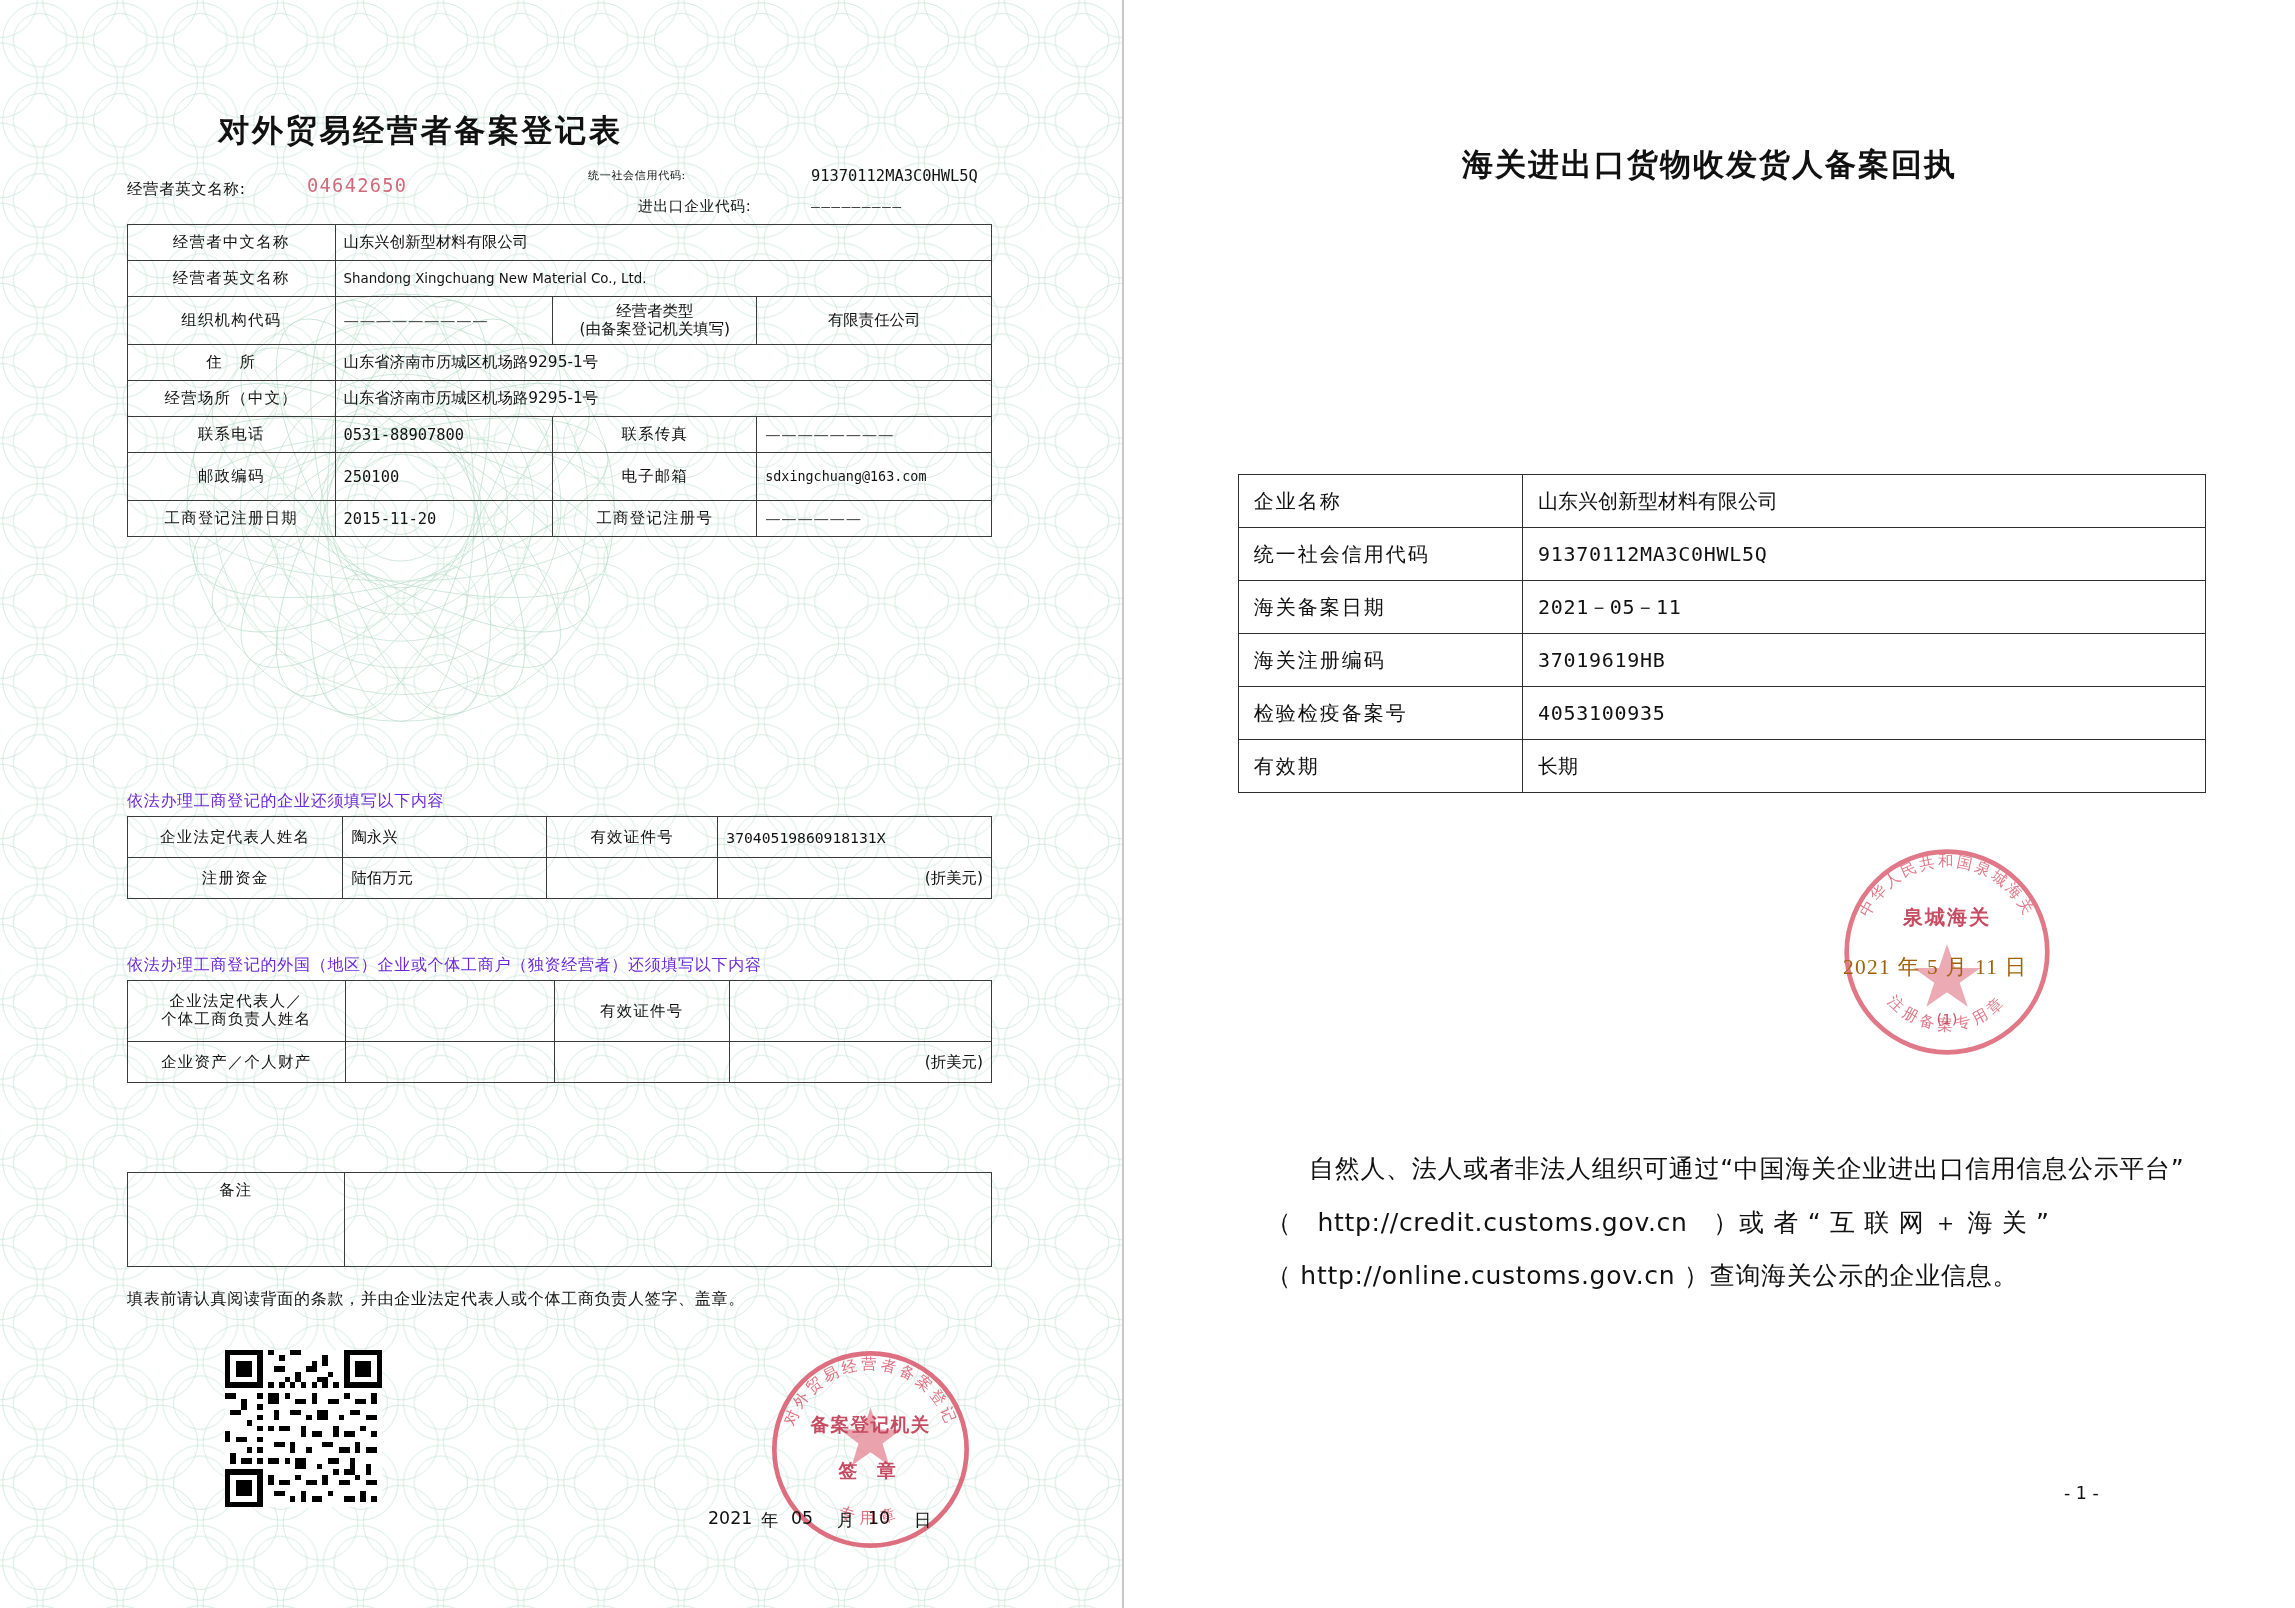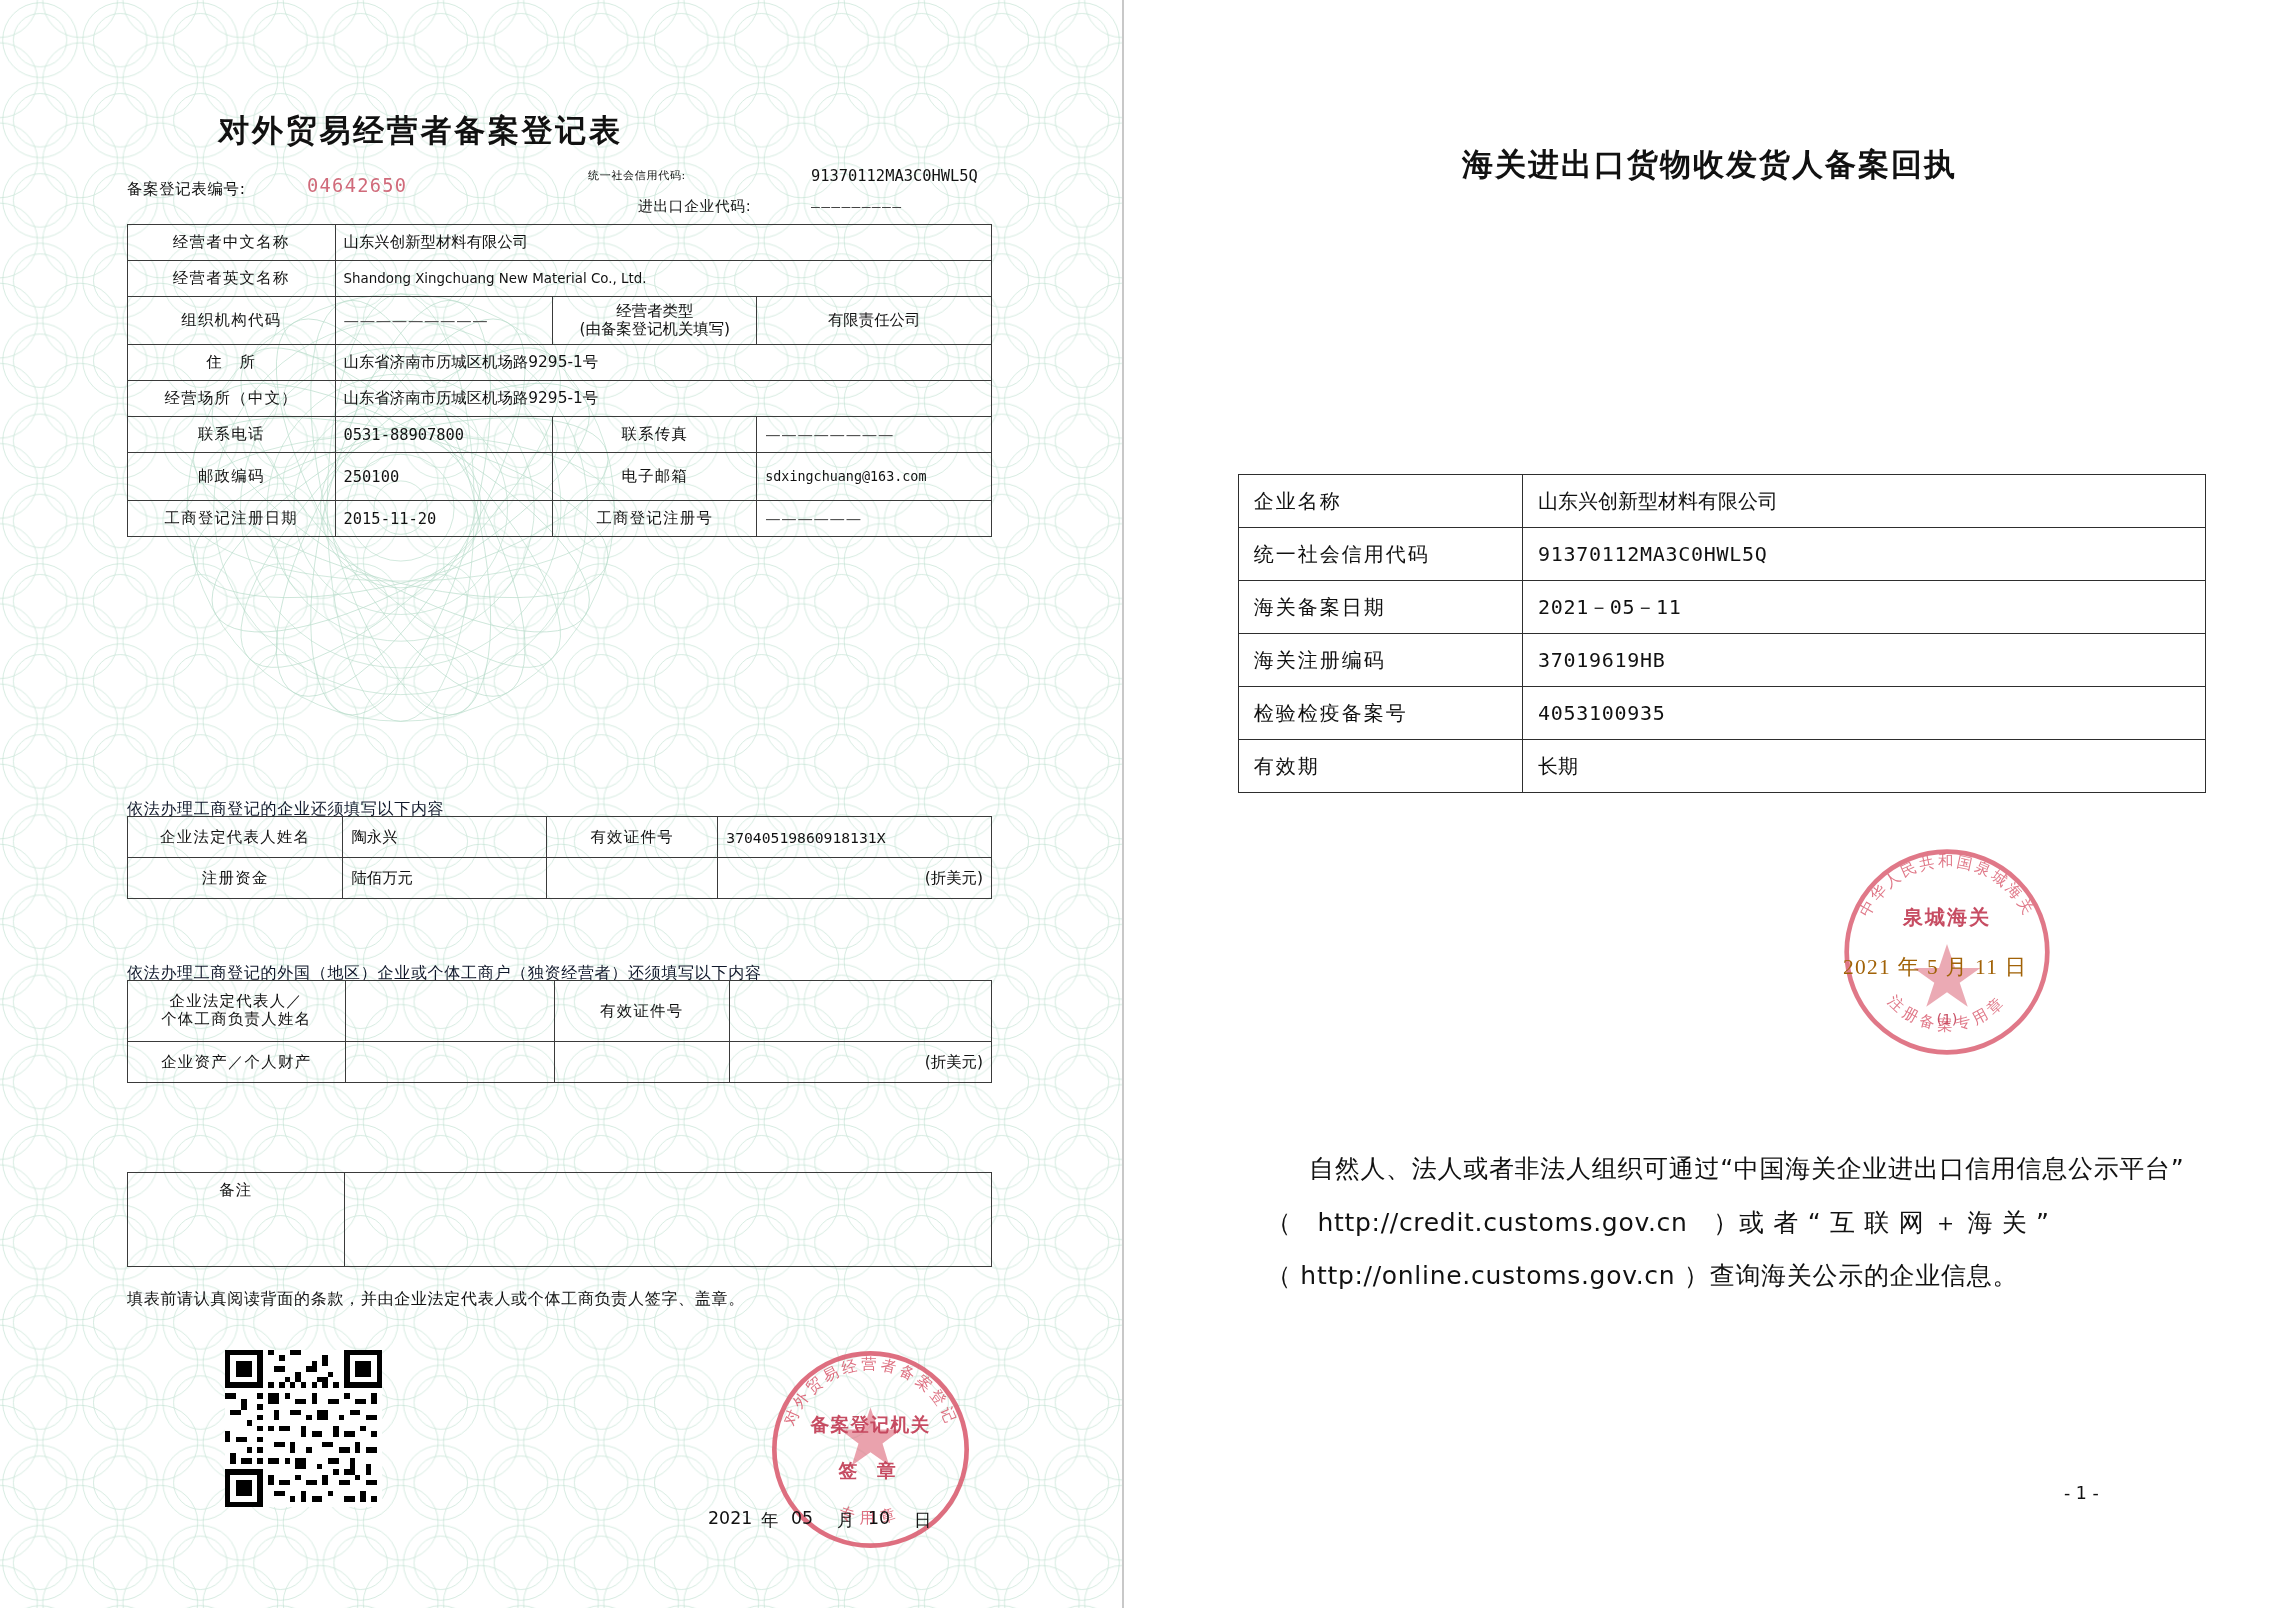--- a/index.html
+++ b/index.html
@@ -130,22 +130,21 @@
     color: #555;
     font-family: "DejaVu Sans Mono", monospace;
     letter-spacing: 0.7px;
     font-size: 13.4px;
   }
   .section-note {
     position: absolute;
     font-family: "DejaVu Sans", sans-serif;
     font-size: 16px;
     letter-spacing: 0.7px;
-    color: #0f172a;
-    margin-top: 8px;
+    color: #6d28d9;
   }
   .two-line {
     line-height: 1.15;
     font-size: 14.7px;
     text-align: center;
   }
 
   .l-footnote {
     position: absolute;
     left: 127px; top: 1289px;
@@ -307,21 +306,21 @@
           <ellipse rx="320" ry="110" transform="rotate(150)"></ellipse>
           <ellipse rx="320" ry="110" transform="rotate(165)"></ellipse>
         </g>
       </g>
     </g>
   </svg>
 
   <div id="left-content">
     <div class="l-title">对外贸易经营者备案登记表</div>
 
-    <div class="l-regno-label">备案登记表编号:</div>
+    <div class="l-regno-label">经营者英文名称:</div>
     <div class="l-regno-value">04642650</div>
 
     <div class="l-uscc-label">统一社会信用代码:</div>
     <div class="l-uscc-value">91370112MA3C0HWL5Q</div>
 
     <div class="l-iecode-label">进出口企业代码:</div>
     <div class="l-iecode-dash">—————————</div>
 
     <table class="form" style="left:127px; top:224px; width:865px;padding-left:28px;">
       <tbody>

